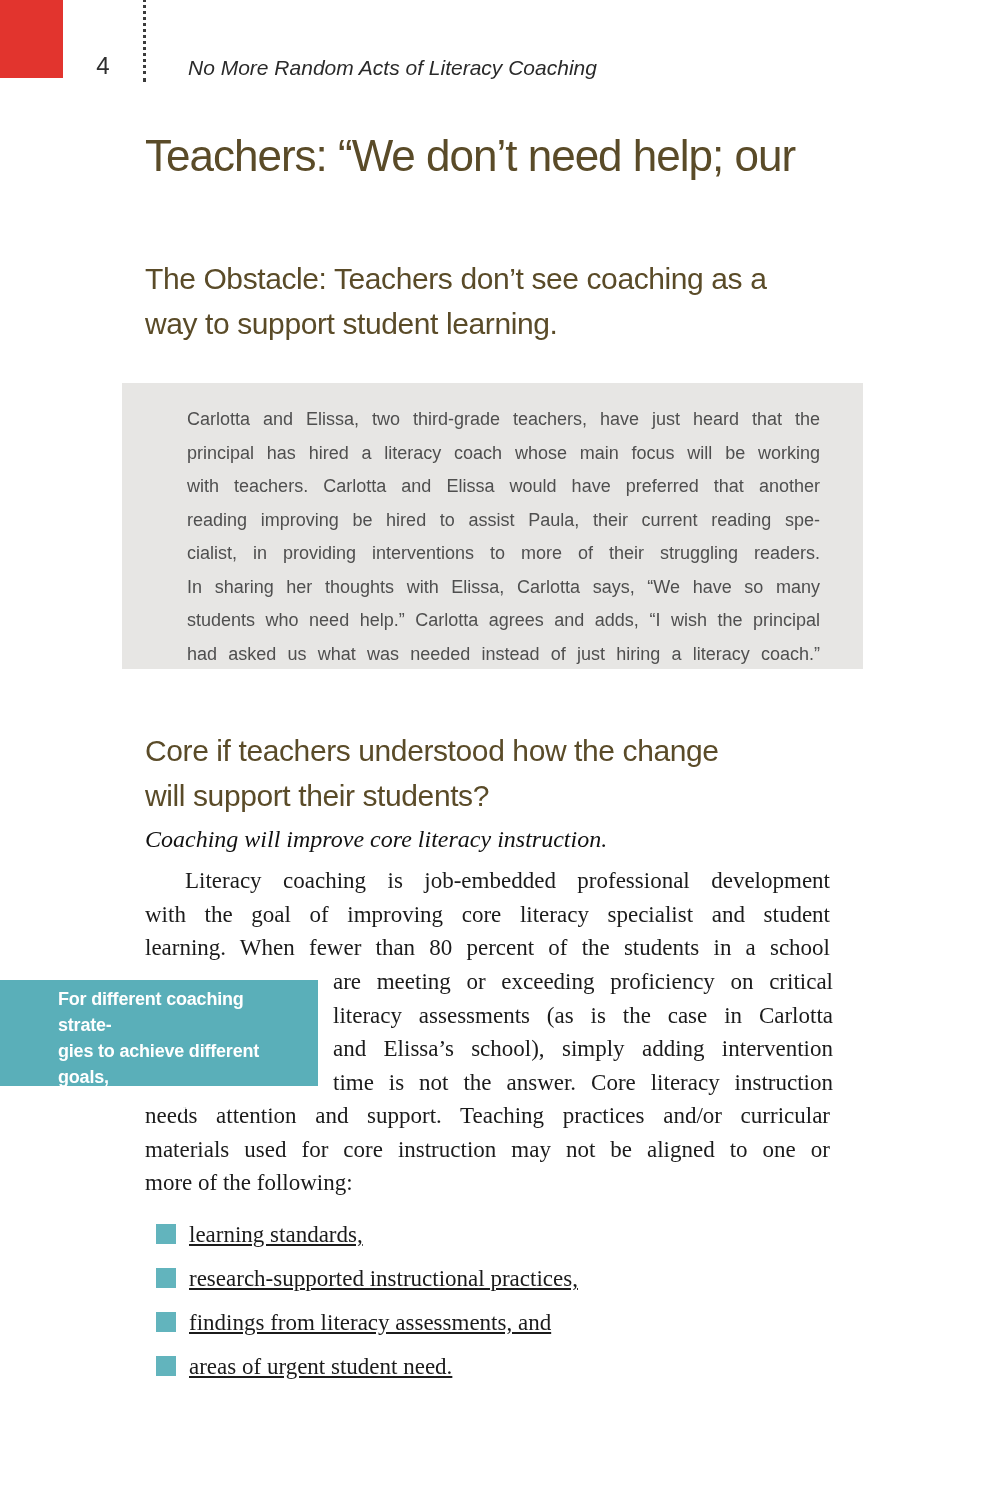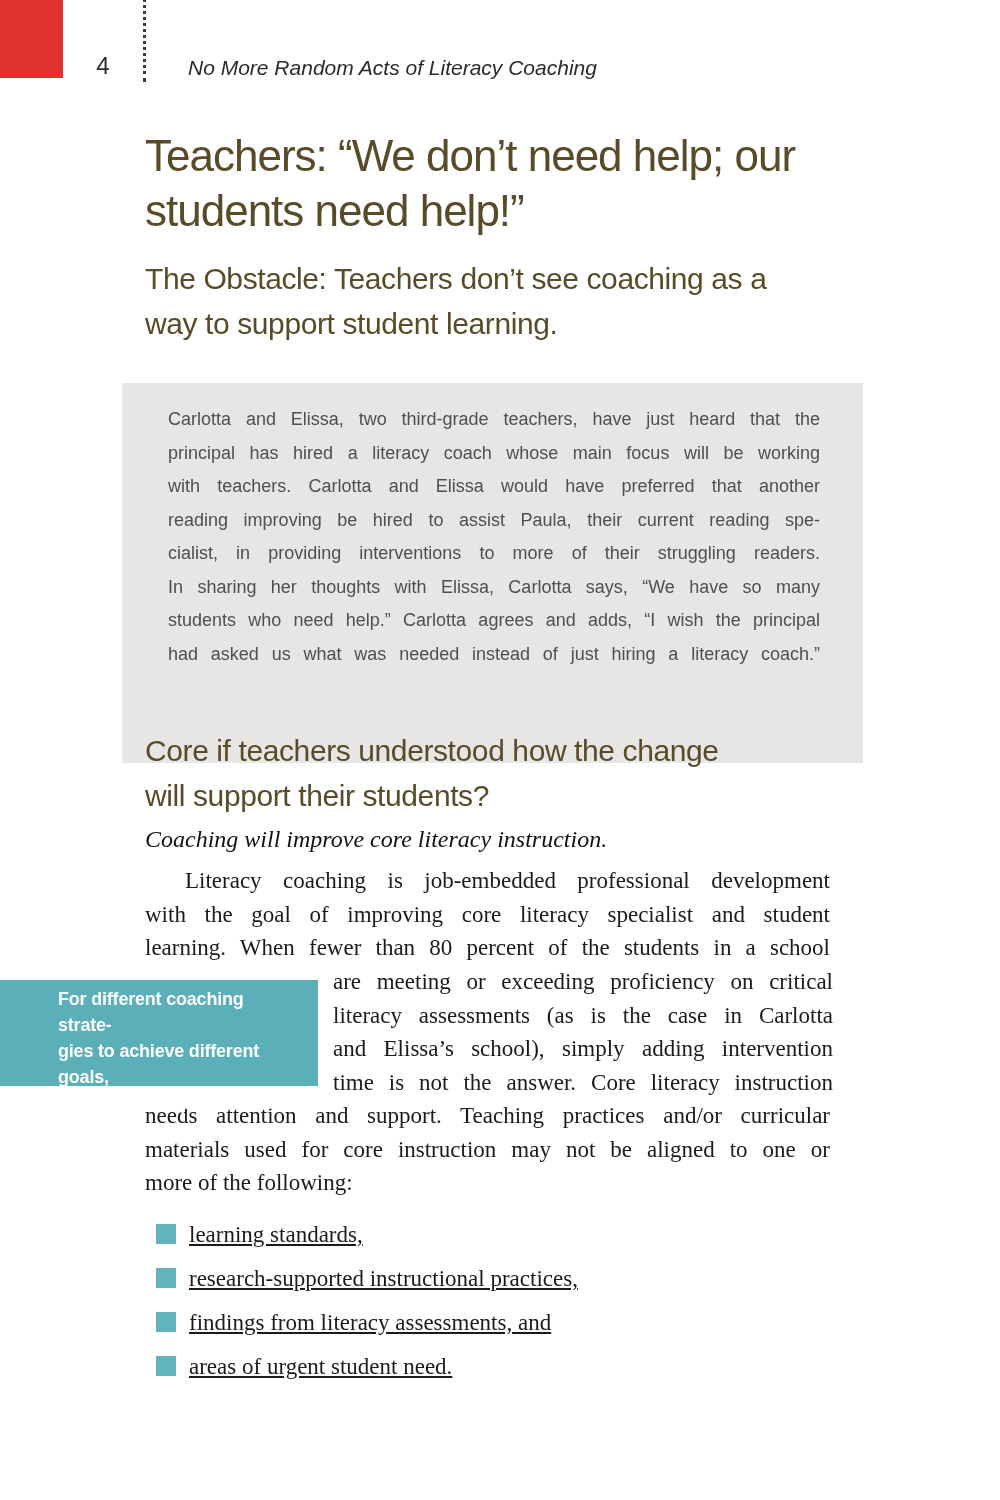--- a/index.html
+++ b/index.html
@@ -22,22 +22,22 @@
   
   .title{position:absolute;left:145px;top:128px;margin:0;font-weight:400;
     font-family:"Liberation Sans",sans-serif;font-size:44px;letter-spacing:-1px;
     line-height:55px;color:#5a4b28;white-space:nowrap;}
   .h2{position:absolute;margin:0;font-weight:500;
     font-family:"Liberation Sans",sans-serif;font-size:30px;letter-spacing:-0.4px;
     line-height:45px;color:#5a4b28;white-space:nowrap;}
   .h2.obstacle{left:145px;top:256px;}
   .h2.whatif{left:145px;top:728px;}
   
-  .vignette{position:absolute;left:122px;top:383px;width:741px;height:380px;
-    background:#e7e6e4;box-sizing:border-box;padding:20px 43px 0 46px;
+  .vignette{position:absolute;left:122px;top:383px;width:741px;height:286px;
+    background:#e7e6e4;box-sizing:border-box;padding:20px 43px 0 65px;
     font-family:"Liberation Sans",sans-serif;font-size:18px;color:#4f4f4f;}
   .vignette .vline{line-height:33.5px;text-align:justify;text-align-last:justify;}
   
   .lead-italic{position:absolute;left:145px;top:826px;
     font-size:24px;font-style:italic;color:#111111;}
   
   .body-block{position:absolute;font-size:23px;line-height:33.5px;color:#1b1b1b;}
   .body-a{left:145px;top:864px;width:685px;}
   .body-b{left:333px;top:965px;width:500px;}
   .body-c{left:145px;top:1099px;width:685px;}
@@ -60,21 +60,20 @@
 
 <div class="page">
 
   <div class="red-block"></div>
   <div class="page-number">4</div>
   <div class="dotted-rule"></div>
   <div class="running-head">No More Random Acts of Literacy Coaching</div>
 
   <h1 class="title">
     <div>Teachers: “We don’t need help; our</div>
-    <div>students need help!”</div>
   </h1>
 
   <h2 class="h2 obstacle">
     <div>The Obstacle: Teachers don’t see coaching as a</div>
     <div>way to support student learning.</div>
   </h2>
 
   <div class="vignette">
     <div class="vline">Carlotta and Elissa, two third-grade teachers, have just heard that the</div>
     <div class="vline">principal has hired a literacy coach whose main focus will be working</div>

